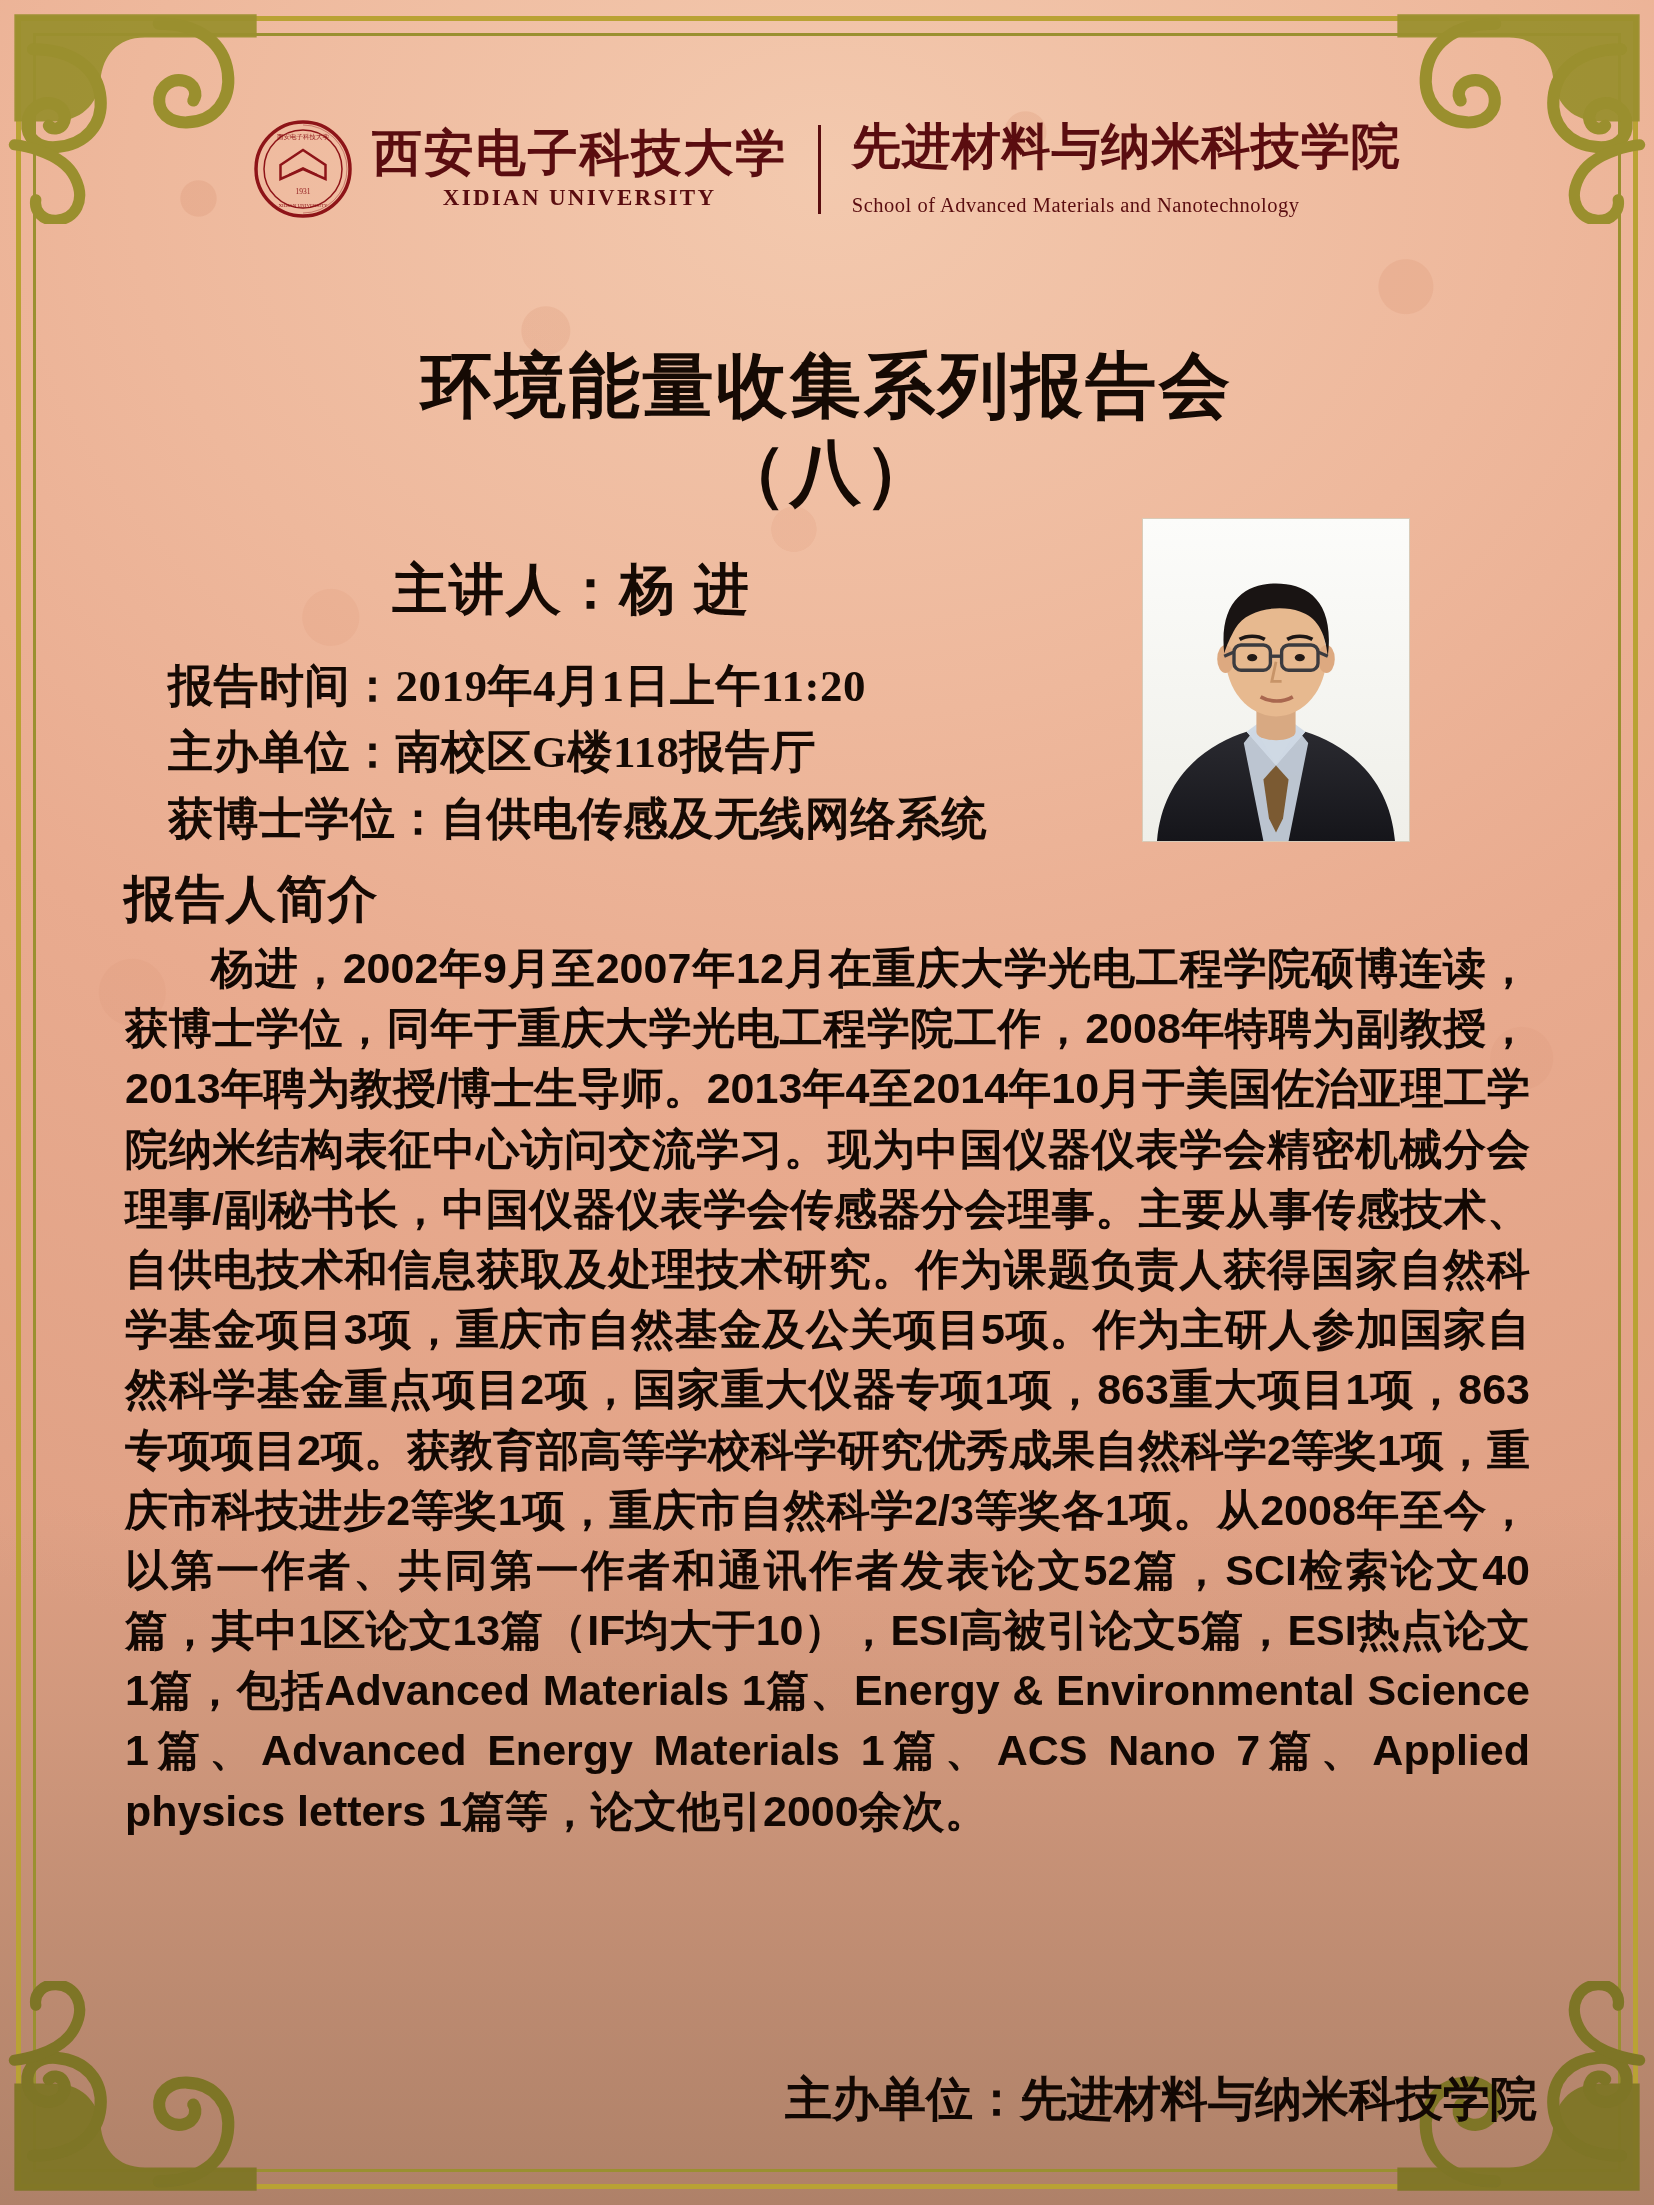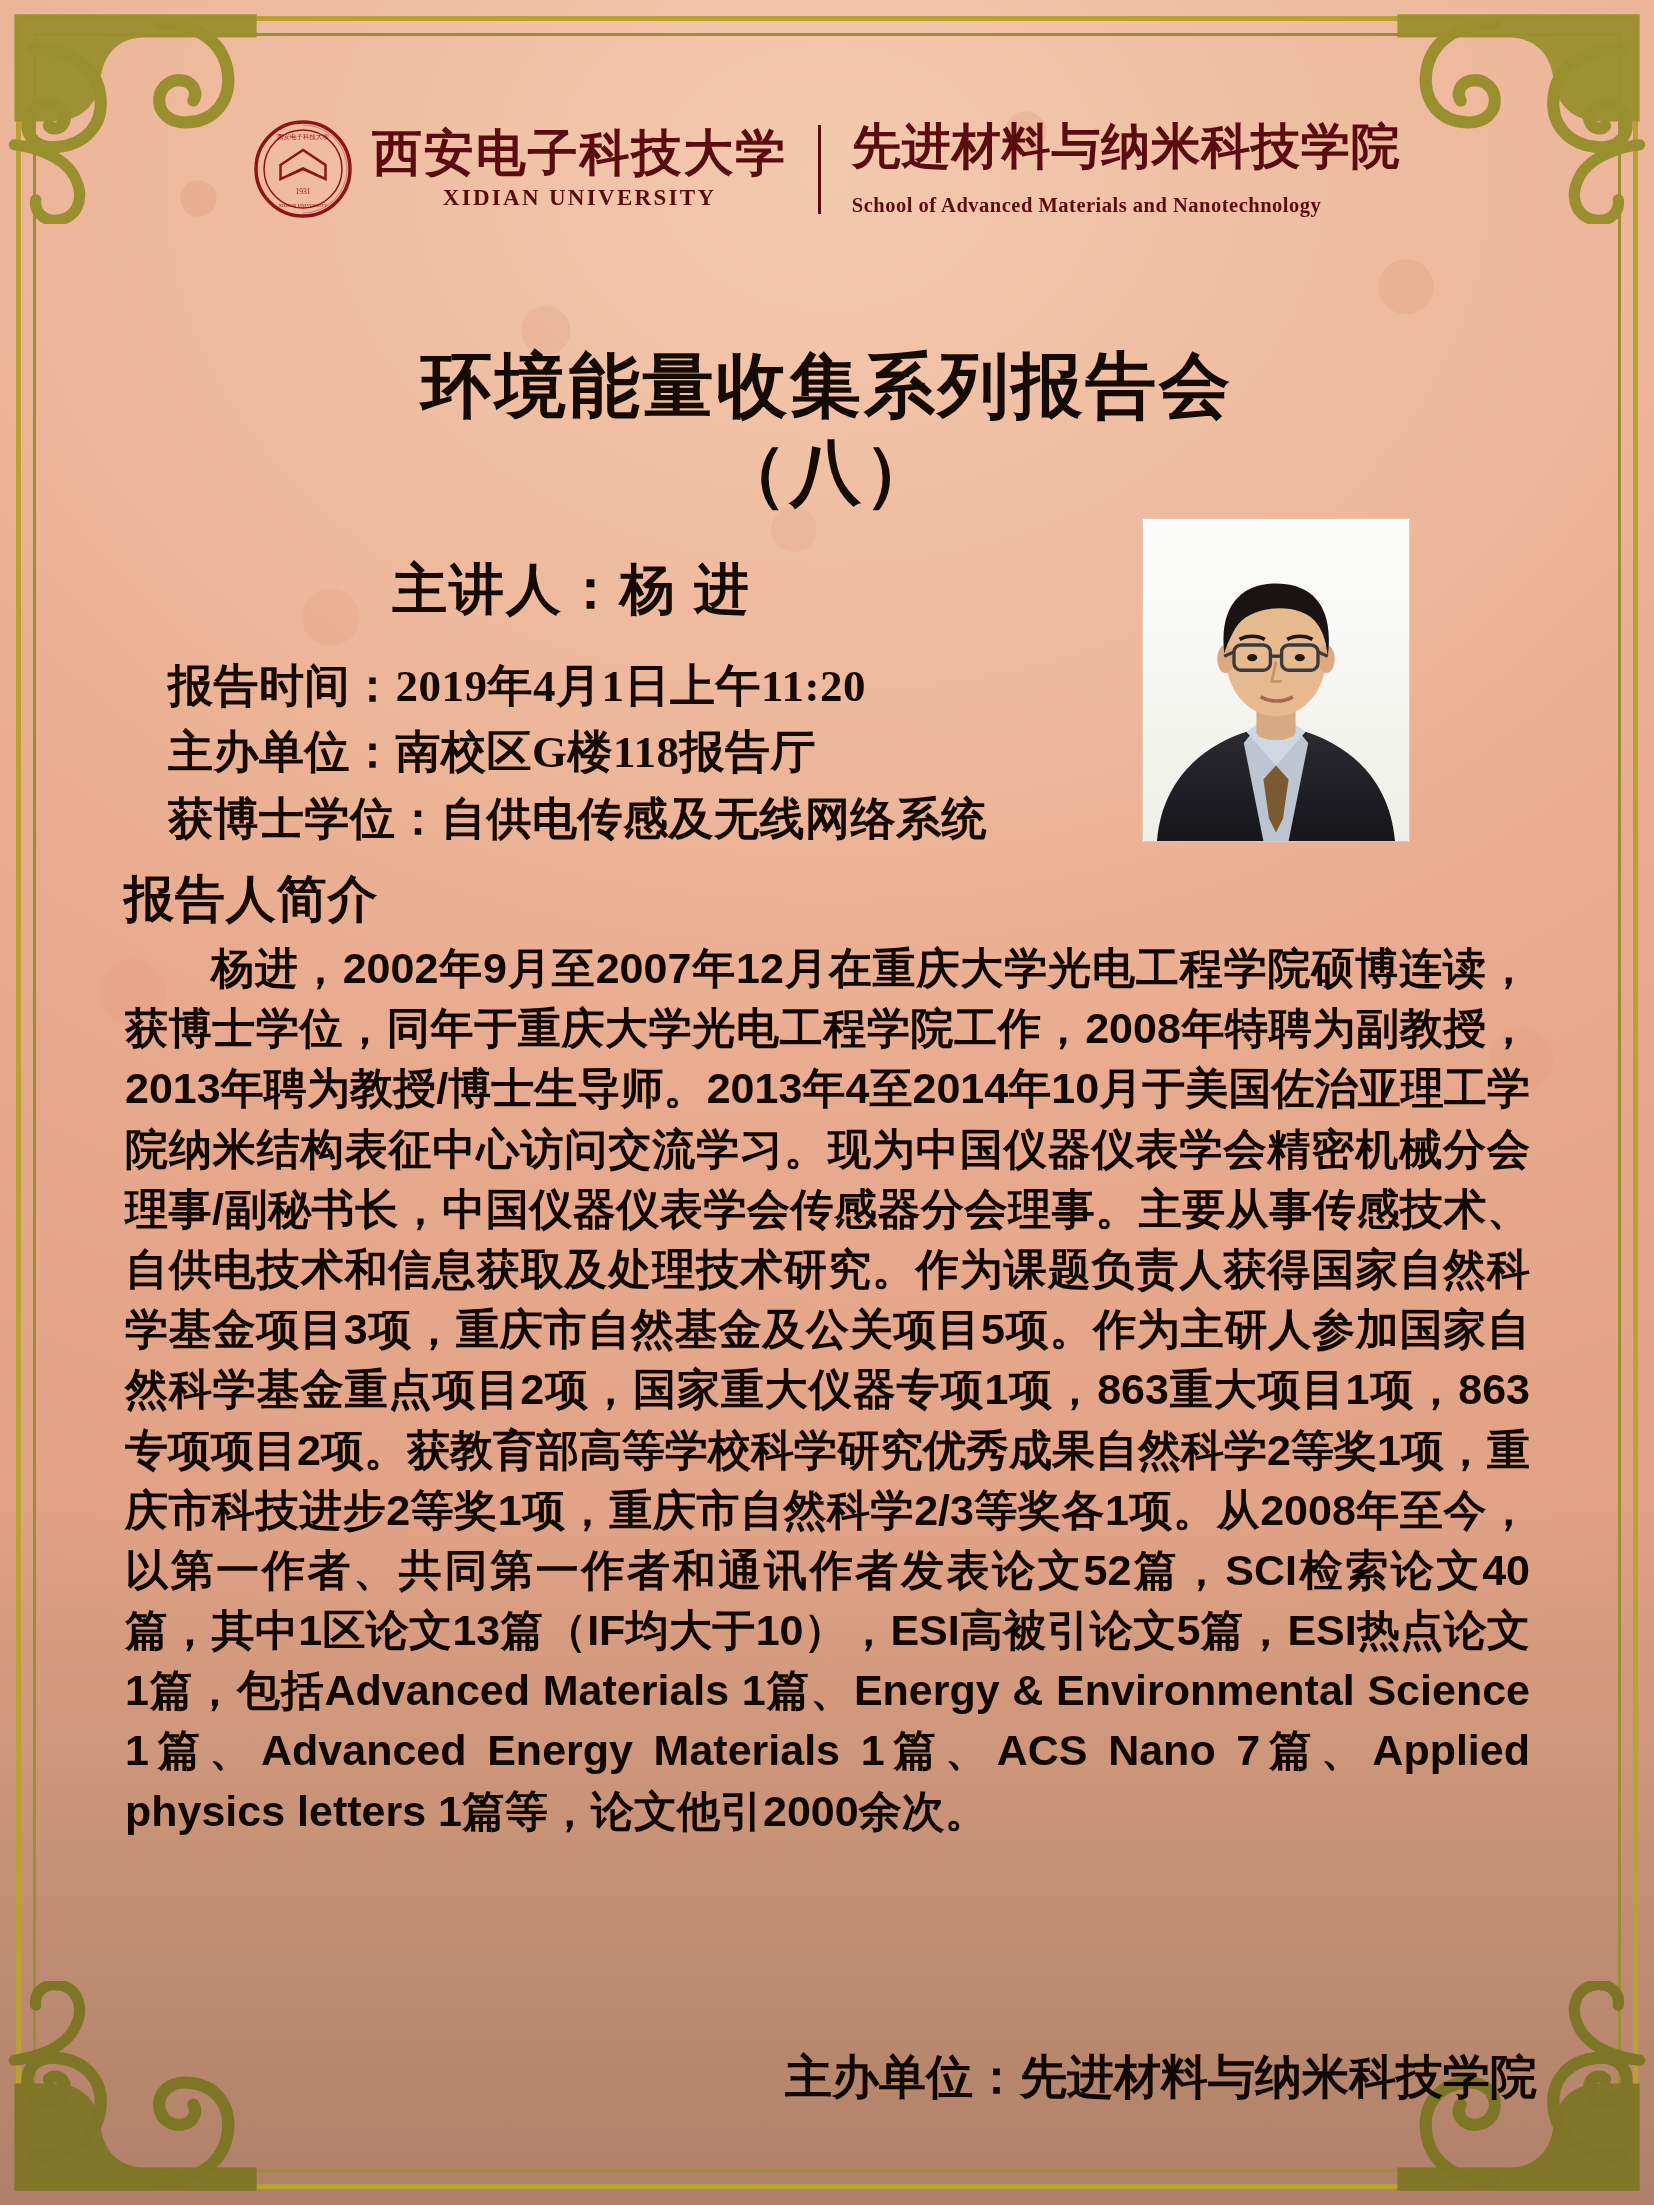--- a/index.html
+++ b/index.html
@@ -110,21 +110,21 @@
     font-family: "Liberation Serif", serif;
     font-weight: bold;
     font-size: 49px;
     letter-spacing: 0.9px;
     color: #5a0d10;
     line-height: 1.05;
     white-space: nowrap;
   }
   .school-en {
     font-family: "Liberation Serif", serif;
-    font-weight: bold;
+    font-weight: normal;
     font-size: 20.5px;
     letter-spacing: 0.5px;
     color: #5a0d10;
     margin-top: 22px;
     white-space: nowrap;
   }
 
   
   #title-main {
     position: absolute;
@@ -201,21 +201,21 @@
     line-height: 1.40;
     text-align: justify;
     text-justify: inter-character;
     text-indent: 86px;
     color: #120803;
   }
 
   
   #footer {
     position: absolute;
-    bottom: 96px;
+    bottom: 74px;
     right: 117px;
     font-family: "Liberation Serif", serif;
     font-weight: bold;
     font-size: 47px;
     color: #120803;
     white-space: nowrap;
   }
 </style>
 </head>
 <body>

